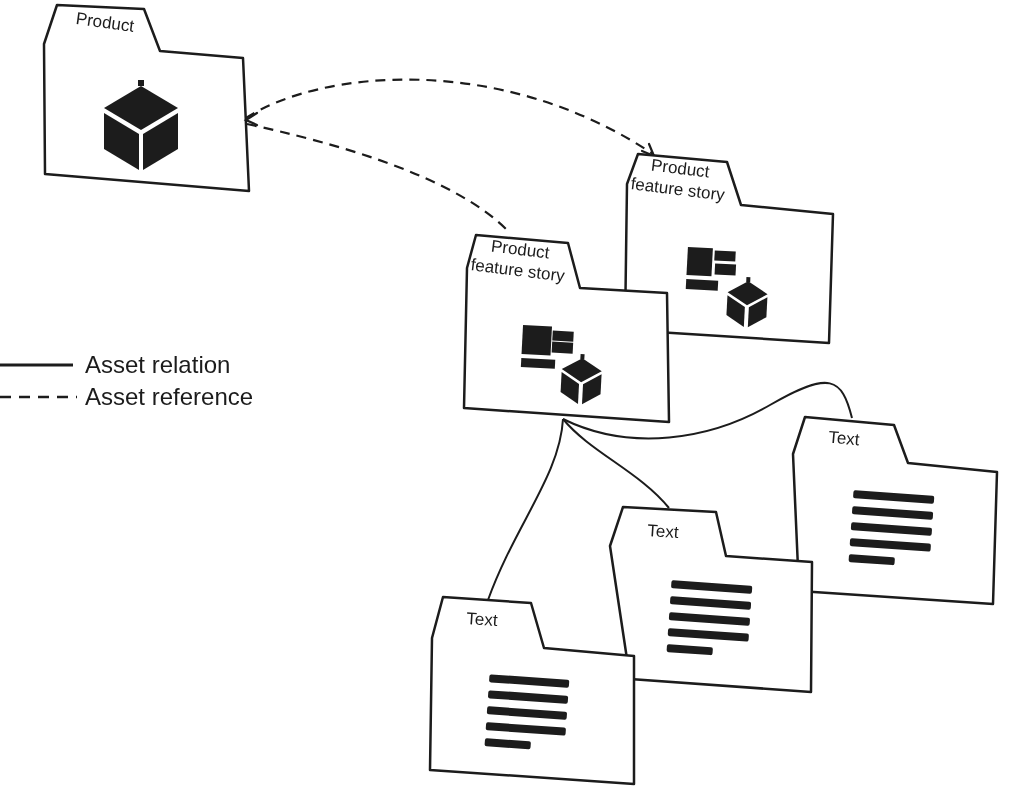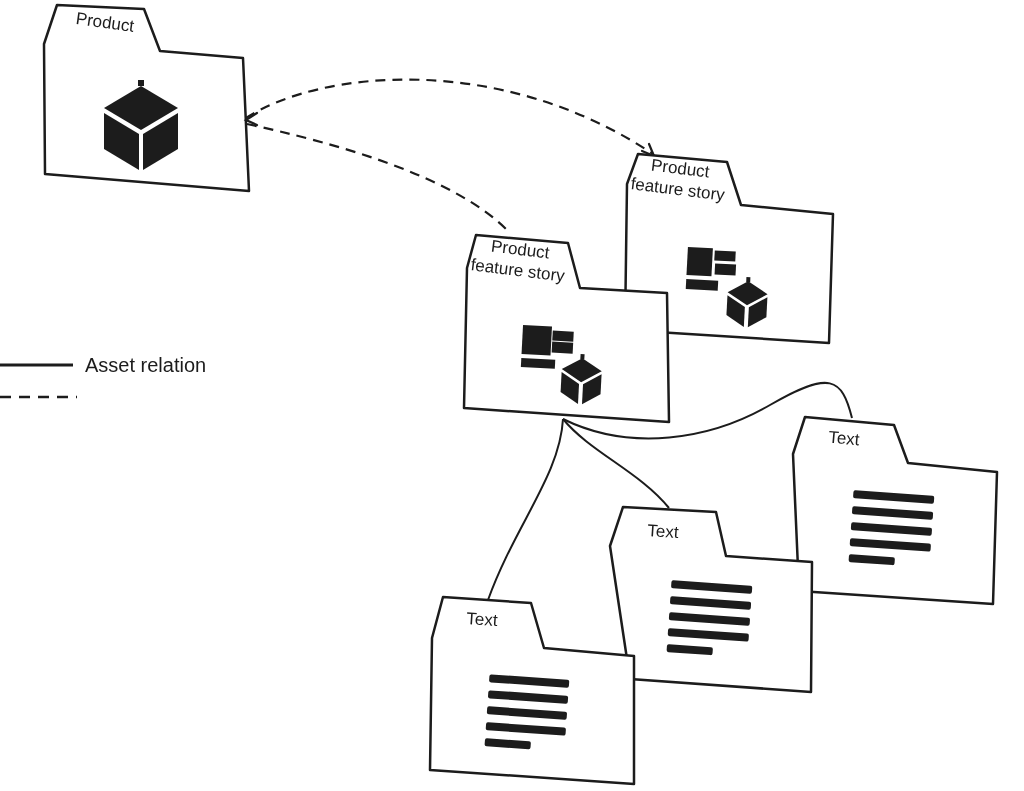--- a/index.html
+++ b/index.html
@@ -26,21 +26,21 @@
     font-size: 17px;
     line-height: 21px;
     color: #1c1c1c;
     text-align: center;
     transform-origin: center center;
     white-space: normal;
     user-select: none;
   }
   .legend-label {
     position: absolute;
-    font-size: 20px;
+    font-size: 24px;
     line-height: 24px;
     color: #1c1c1c;
     white-space: nowrap;
     user-select: none;
   }
   .rot4 { transform: rotate(4deg); }
   .rot5 { transform: rotate(5deg); }
   .rot7 { transform: rotate(7deg); }
   .rot8 { transform: rotate(8deg); }
 </style>
@@ -150,14 +150,15 @@
   <div class="fl rot7" style="left:466px; top:239px; width:106px;">Product feature story</div>
 
   <div class="fl rot5" style="left:822px; top:428px; width:44px;">Text</div>
 
   <div class="fl rot4" style="left:641px; top:521px; width:44px;">Text</div>
 
   <div class="fl rot4" style="left:460px; top:609px; width:44px;">Text</div>
 
   <div class="legend-label" style="left:85px; top:353px;">Asset relation</div>
 
+  <div class="legend-label" style="left:85px; top:385px;">Asset reference</div>
 
 </div>
 
 </body></html>

